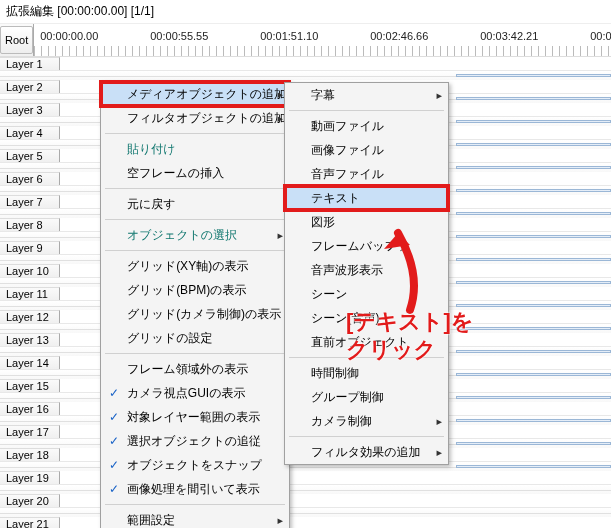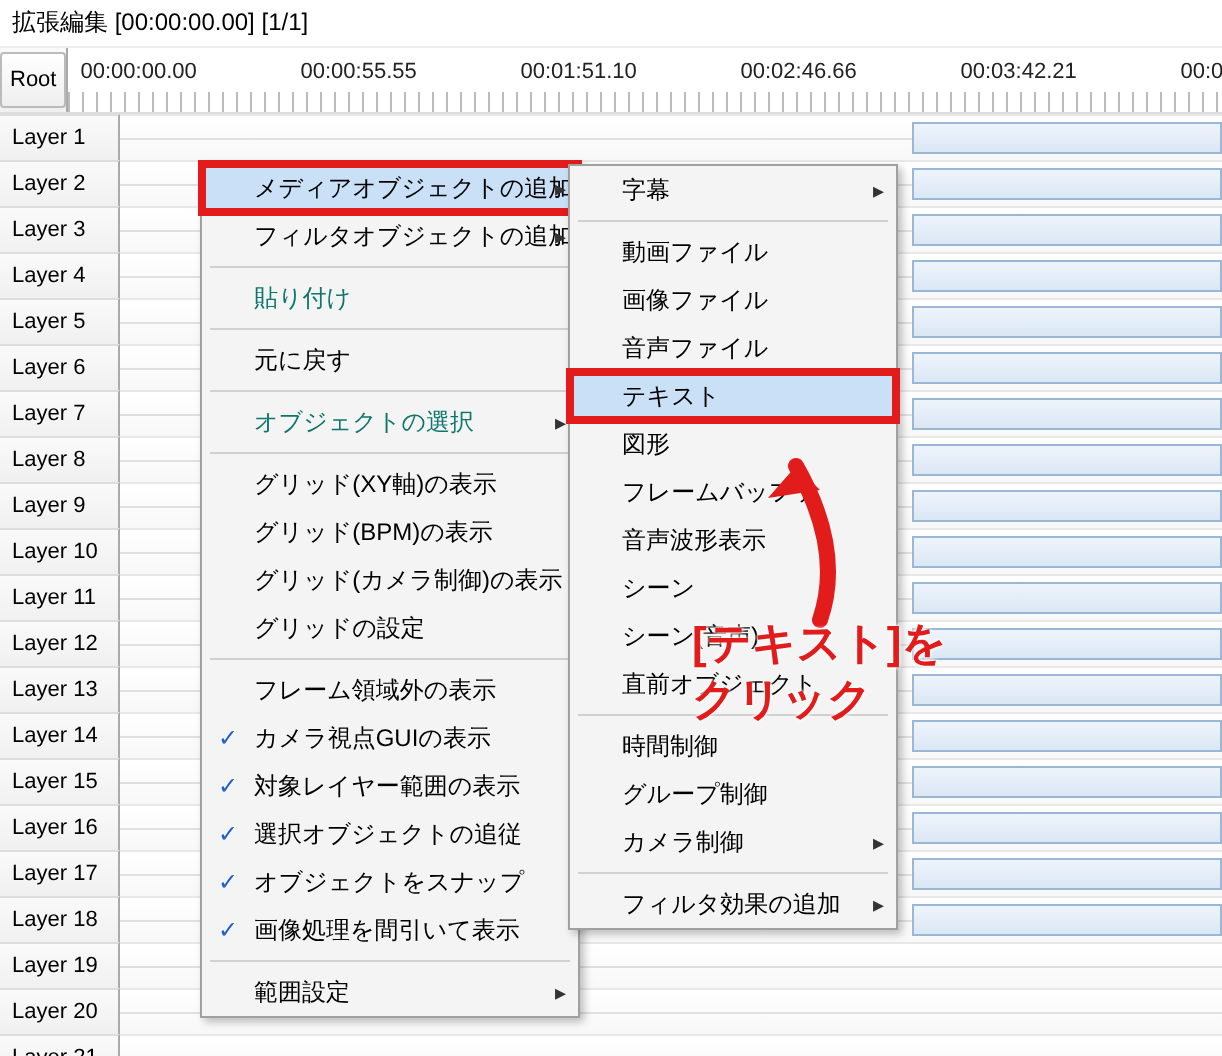--- a/index.html
+++ b/index.html
@@ -55,20 +55,21 @@
   .timeruler .ticks {
     position: absolute; left:0; right:0; bottom:0; height:10px;
     background: repeating-linear-gradient(90deg,#bbb 0 1px,transparent 1px 7px);
   }
   .timelabels { display:flex; gap:0; }
   .timelabels span { width:110px; font-size:11px; padding:6px 0 14px 6px; color:#222; }
   .layers { }
   .layerrow {
     display:flex; align-items:stretch;
     height:23px;
+    flex-direction:column;
   }
   .layerhdr {
     width:60px; border-right:1px solid #aaa; border-top:1px solid #ddd;
     font-size:11px; display:flex; align-items:center; padding-left:6px;
     background:linear-gradient(#fafafa,#f0f0f0);
     cursor:pointer;
   }
   .layertrack {
     flex:1; border-top:1px solid #e8e8e8;
     background:linear-gradient(#fff,#f8f8f8);
@@ -287,20 +288,21 @@
       <div class="layerhdr">Layer 21</div>
       <div class="layertrack"></div>
     </div>
   </div>
 
 <div class="menu menu1">
   <div class="item hl sub redbox">メディアオブジェクトの追加</div>
   <div class="item sub">フィルタオブジェクトの追加</div>
   <div class="sep"></div>
   <div class="item disabled">貼り付け</div>
+  <div class="item">空フレームの挿入</div>
   <div class="sep"></div>
   <div class="item">元に戻す</div>
   <div class="sep"></div>
   <div class="item disabled sub">オブジェクトの選択</div>
   <div class="sep"></div>
   <div class="item">グリッド(XY軸)の表示</div>
   <div class="item">グリッド(BPM)の表示</div>
   <div class="item">グリッド(カメラ制御)の表示</div>
   <div class="item">グリッドの設定</div>
   <div class="sep"></div>

